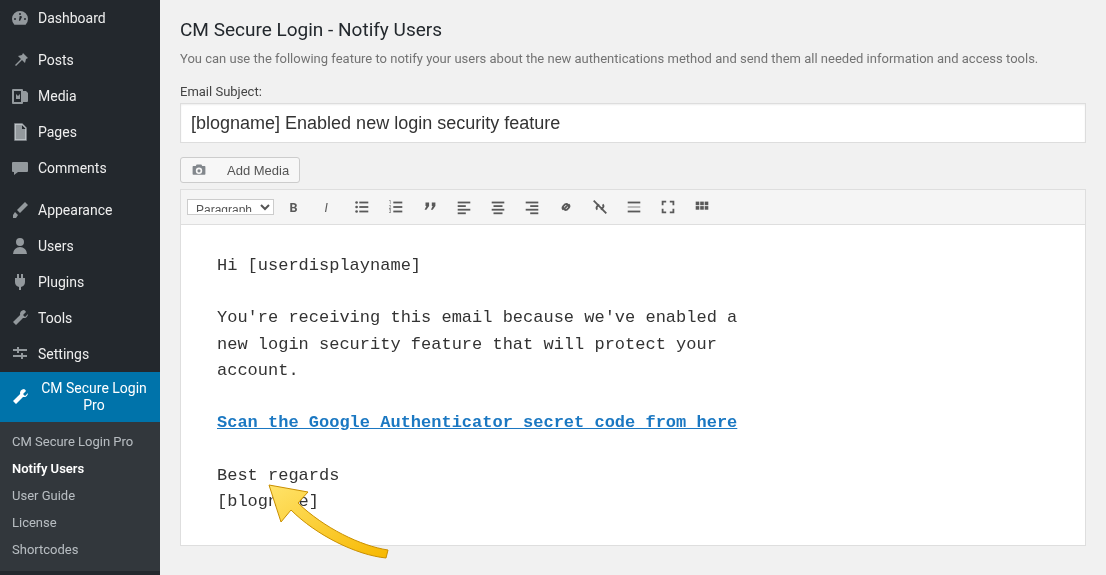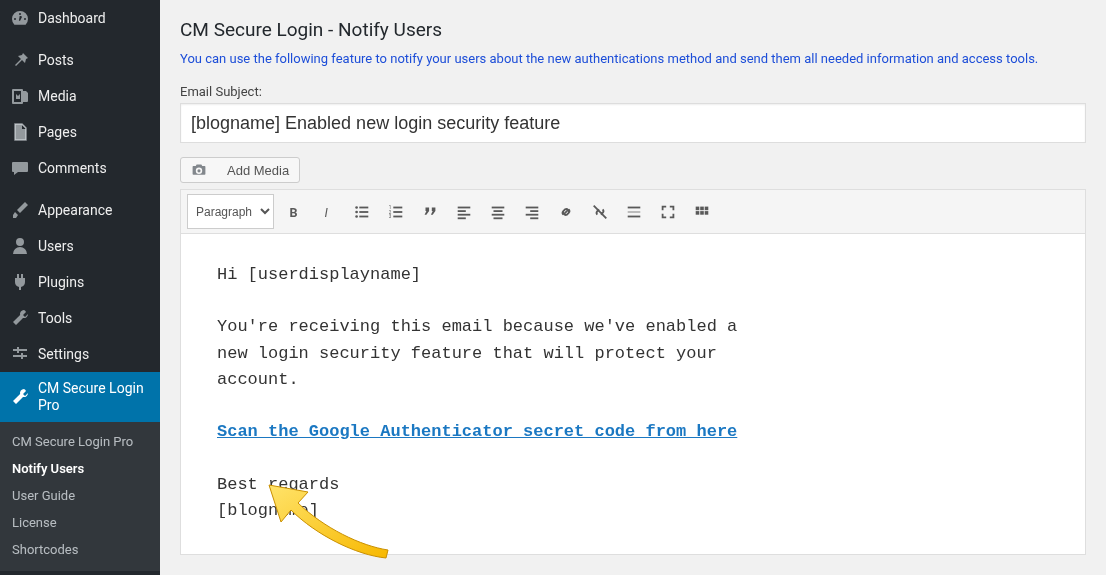--- a/index.html
+++ b/index.html
@@ -33,21 +33,21 @@
   }
   .menu-item .mi-icon {
     width: 20px;
     height: 20px;
     display: inline-flex;
     align-items: center;
     justify-content: center;
     color: rgba(240,245,250,0.55);
     flex: none;
   }
-  .menu-item .mi-label { color: #eee; }
+  .menu-item .mi-label { color: #eee; text-align: center; }
   .menu-sep { height: 6px; }
   .menu-item.current {
     background: #0073aa;
     color: #fff;
     position: relative;
   }
   .menu-item.current .mi-icon { color: #fff; }
   .menu-item.current .mi-label { color: #fff; font-weight: 400; }
   .menu-item.current::after {
     content: "";
@@ -80,21 +80,21 @@
     position: relative;
   }
   .page-title {
     font-size: 19px;
     font-weight: 400;
     color: #23282d;
     margin: 6px 0 10px 0;
   }
   .page-desc {
     font-size: 13px;
-    color: #1d4ed8;
+    color: #737373;
     margin-bottom: 18px;
   }
   .field-label {
     font-size: 13px;
     color: #444;
     margin-bottom: 4px;
   }
   .subject-input {
     width: 100%;
     background: #fff;
@@ -131,21 +131,21 @@
     align-items: center;
     padding: 4px 6px;
     gap: 6px;
   }
   .format-select {
     font-size: 12px;
     padding: 2px 4px;
     border: 1px solid #ccc;
     background: #fff;
     color: #555;
-    height: 35px;
+    height: 16px;
   }
   .tb-btn {
     width: 28px;
     height: 26px;
     display: inline-flex;
     align-items: center;
     justify-content: center;
     color: #595959;
     border-radius: 2px;
     cursor: pointer;

